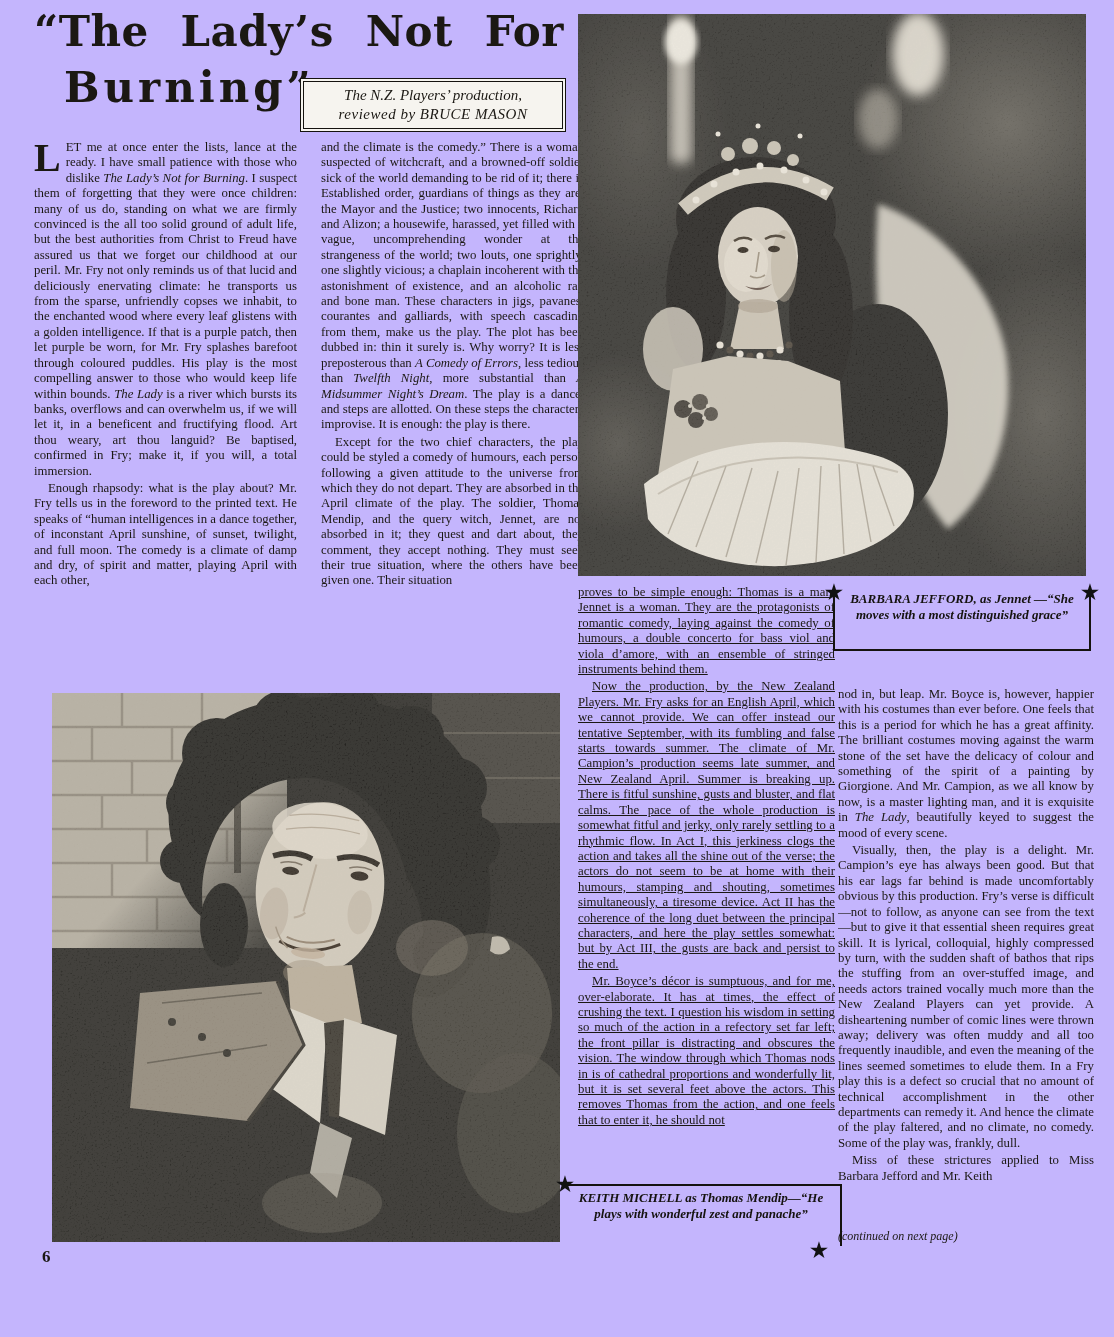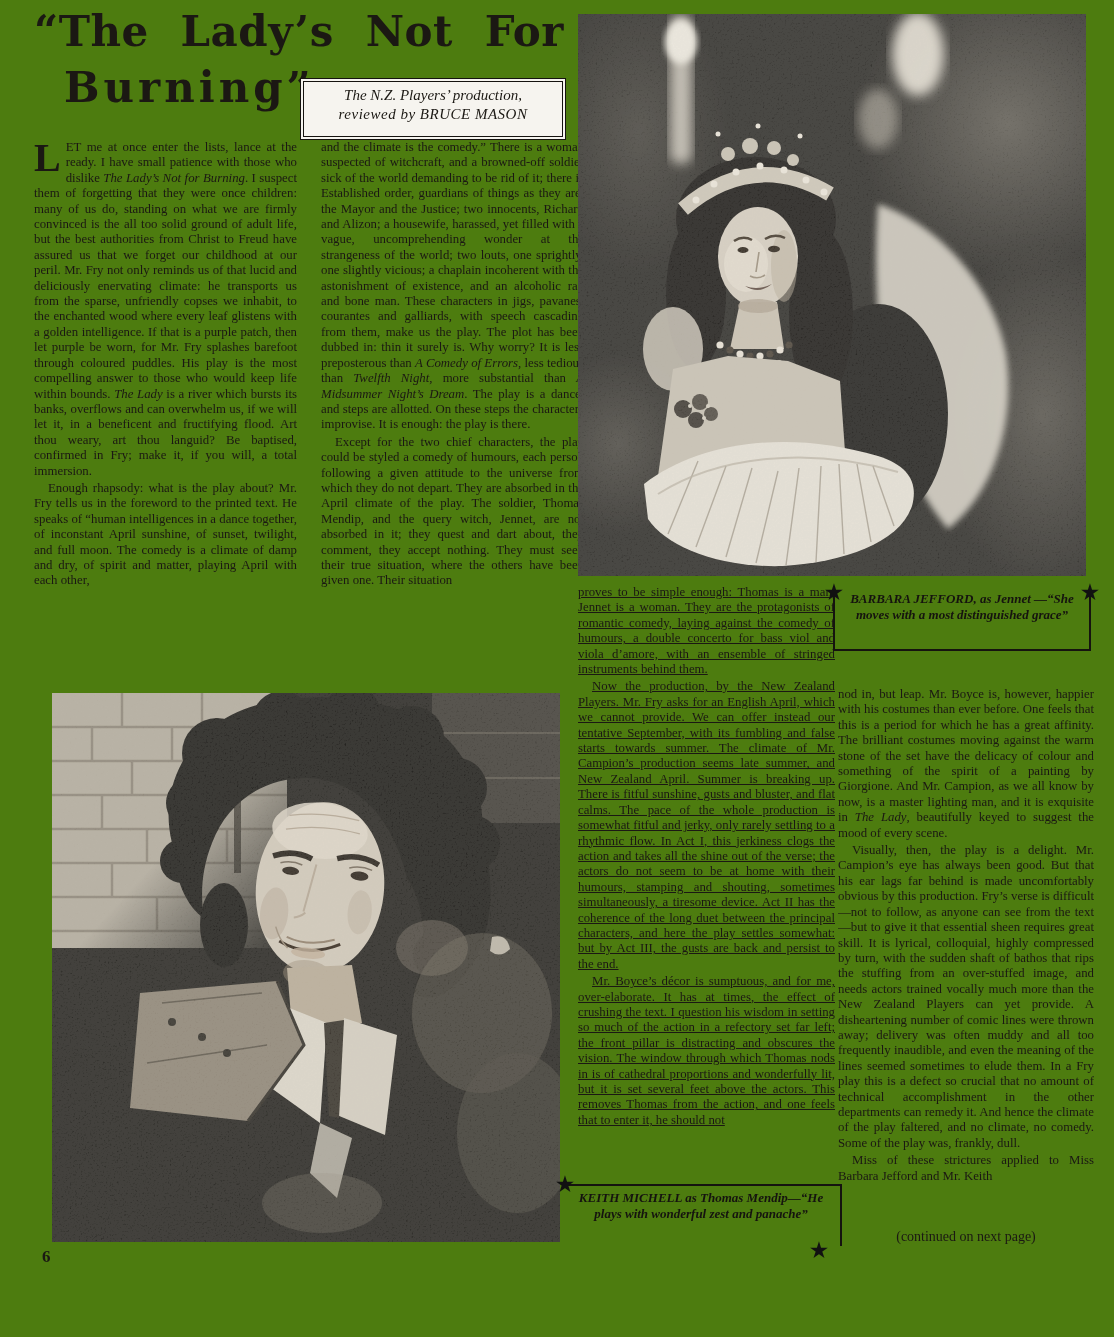--- a/index.html
+++ b/index.html
@@ -1,25 +1,25 @@
 <!DOCTYPE html>
 <html><head>
 <meta charset="utf-8">
 <style>
   html,body{margin:0;padding:0;background:#e8e6e1;}
-  .page{position:relative;width:1114px;height:1337px;background:#4d7c0f;overflow:hidden;
+  .page{position:relative;width:1114px;height:1337px;background:#c4b5fd;overflow:hidden;
         font-family:"Liberation Serif",serif;color:#1b1813;}
   
   .headline{position:absolute;left:34px;top:4px;width:530px;}
   .hl1{font-family:"DejaVu Serif",serif;font-weight:bold;font-size:42px;line-height:56px;
        text-align:justify;text-align-last:justify;white-space:nowrap;letter-spacing:.5px;}
   .hl2{font-family:"DejaVu Serif",serif;font-weight:bold;font-size:42px;line-height:56px;
        margin-left:30px;letter-spacing:4px;}
   .bylinebox{position:absolute;left:300px;top:78px;width:246px;height:42px;
-       border:4px double #15130f;padding:4px 6px 8px;text-align:center;
+       border:4px double #15130f;padding:4px 6px 0;text-align:center;
        font-style:italic;font-size:15px;line-height:19px;background:#f6f4ef;}
   .byname{letter-spacing:.5px;}
   
   .col{position:absolute;text-align:justify;font-size:12.8px;line-height:15.4px;overflow:hidden;}
   .col p{margin:0 0 2px;text-indent:14px;}
   .col p.cont{text-indent:0;}
   .dropcap{float:left;font-size:40px;line-height:33px;padding:1px 5px 0 0;font-weight:bold;}
   .col1{left:34px;top:140px;width:263px;height:552px;}
   .col2{left:305px;top:140px;width:263px;height:552px;margin-left:16px;}
   .col3{left:578px;top:585px;width:257px;height:594px;text-decoration:underline;}
@@ -38,22 +38,22 @@
            padding:2px 10px 0;}
   .cap-keith{left:562px;top:1184px;width:266px;height:56px;
            border-top:2px solid #15130f;border-right:2px solid #15130f;padding:4px 6px 0;}
   .star{position:absolute;font-size:20px;font-style:normal;color:#111;line-height:1;}
   .st-tl{left:-10px;top:-7px;}  .st-tr{right:-10px;top:-7px;}
   .st-ktl{left:-6px;top:-12px;} .st-kbr{right:12px;bottom:-14px;}
   
   .pagenum{position:absolute;left:42px;top:1247px;font-weight:bold;font-size:17px;}
   .journal{position:absolute;left:700px;top:1245px;width:392px;text-align:right;
            font-variant:small-caps;font-weight:bold;font-size:18px;letter-spacing:.4px;}
-  .continued{position:absolute;left:838px;top:1229px;width:256px;text-align:center;
-           font-size:14px;}
+  .continued{position:absolute;left:838px;top:1229px;width:256px;
+           font-style:italic;font-size:12px;}
 </style>
 </head>
 <body>
 
 <div class="page">
 
   <div class="headline">
     <div class="hl1">“The Lady’s Not For</div>
     <div class="hl2">Burning”</div>
   </div>

